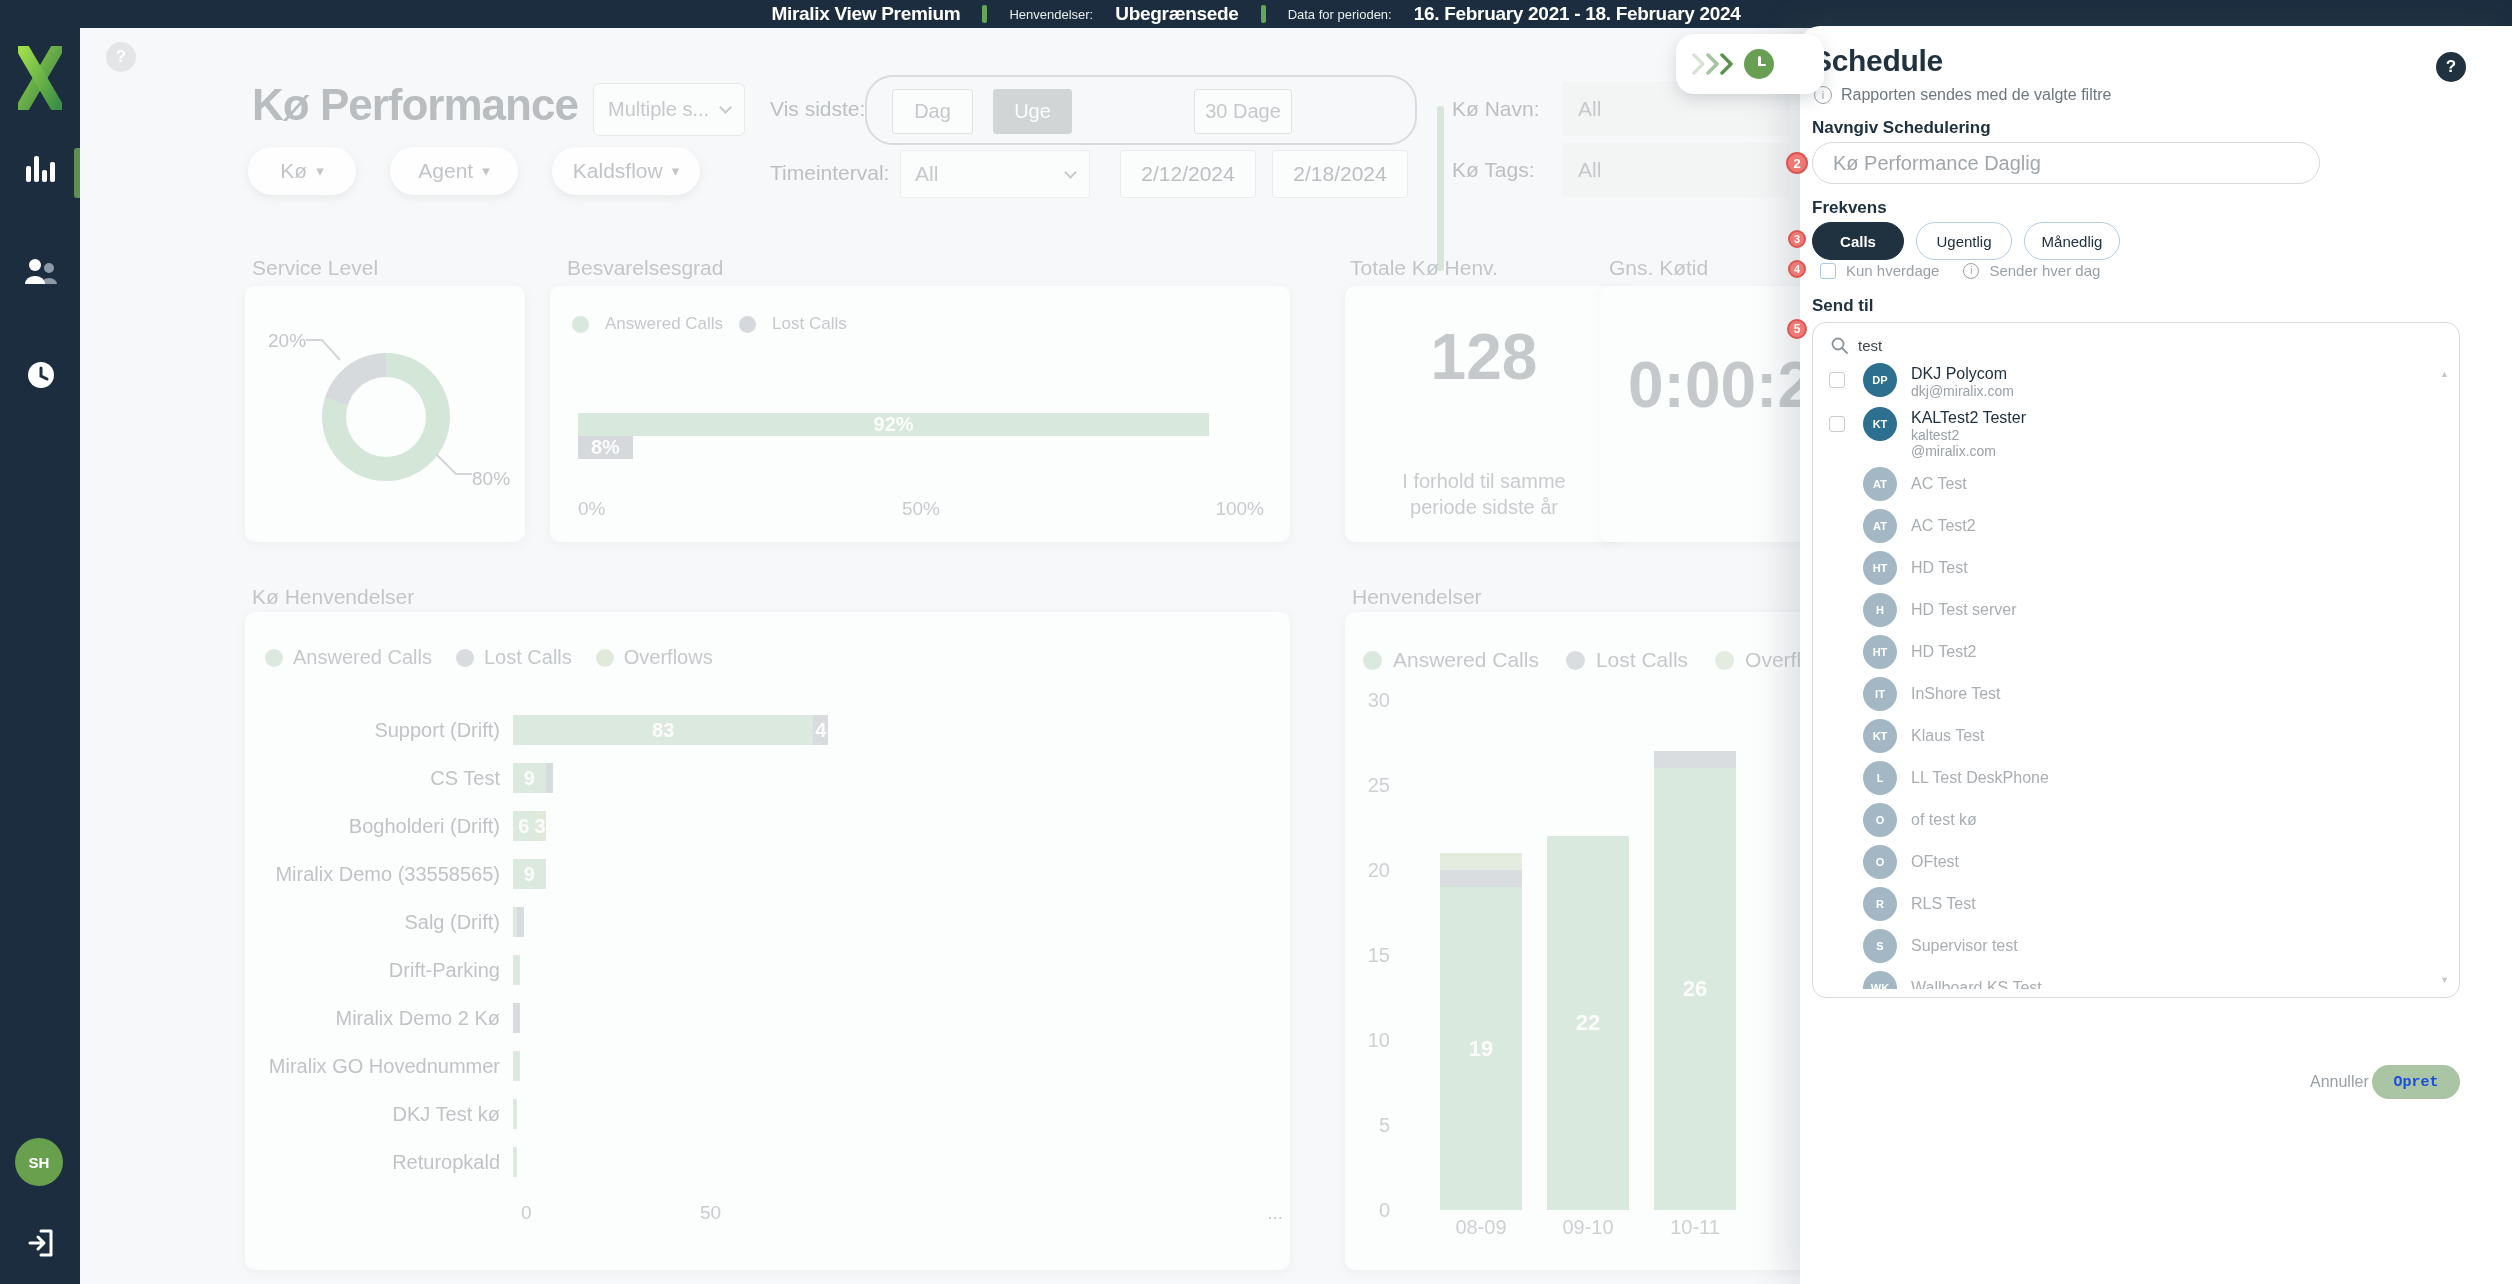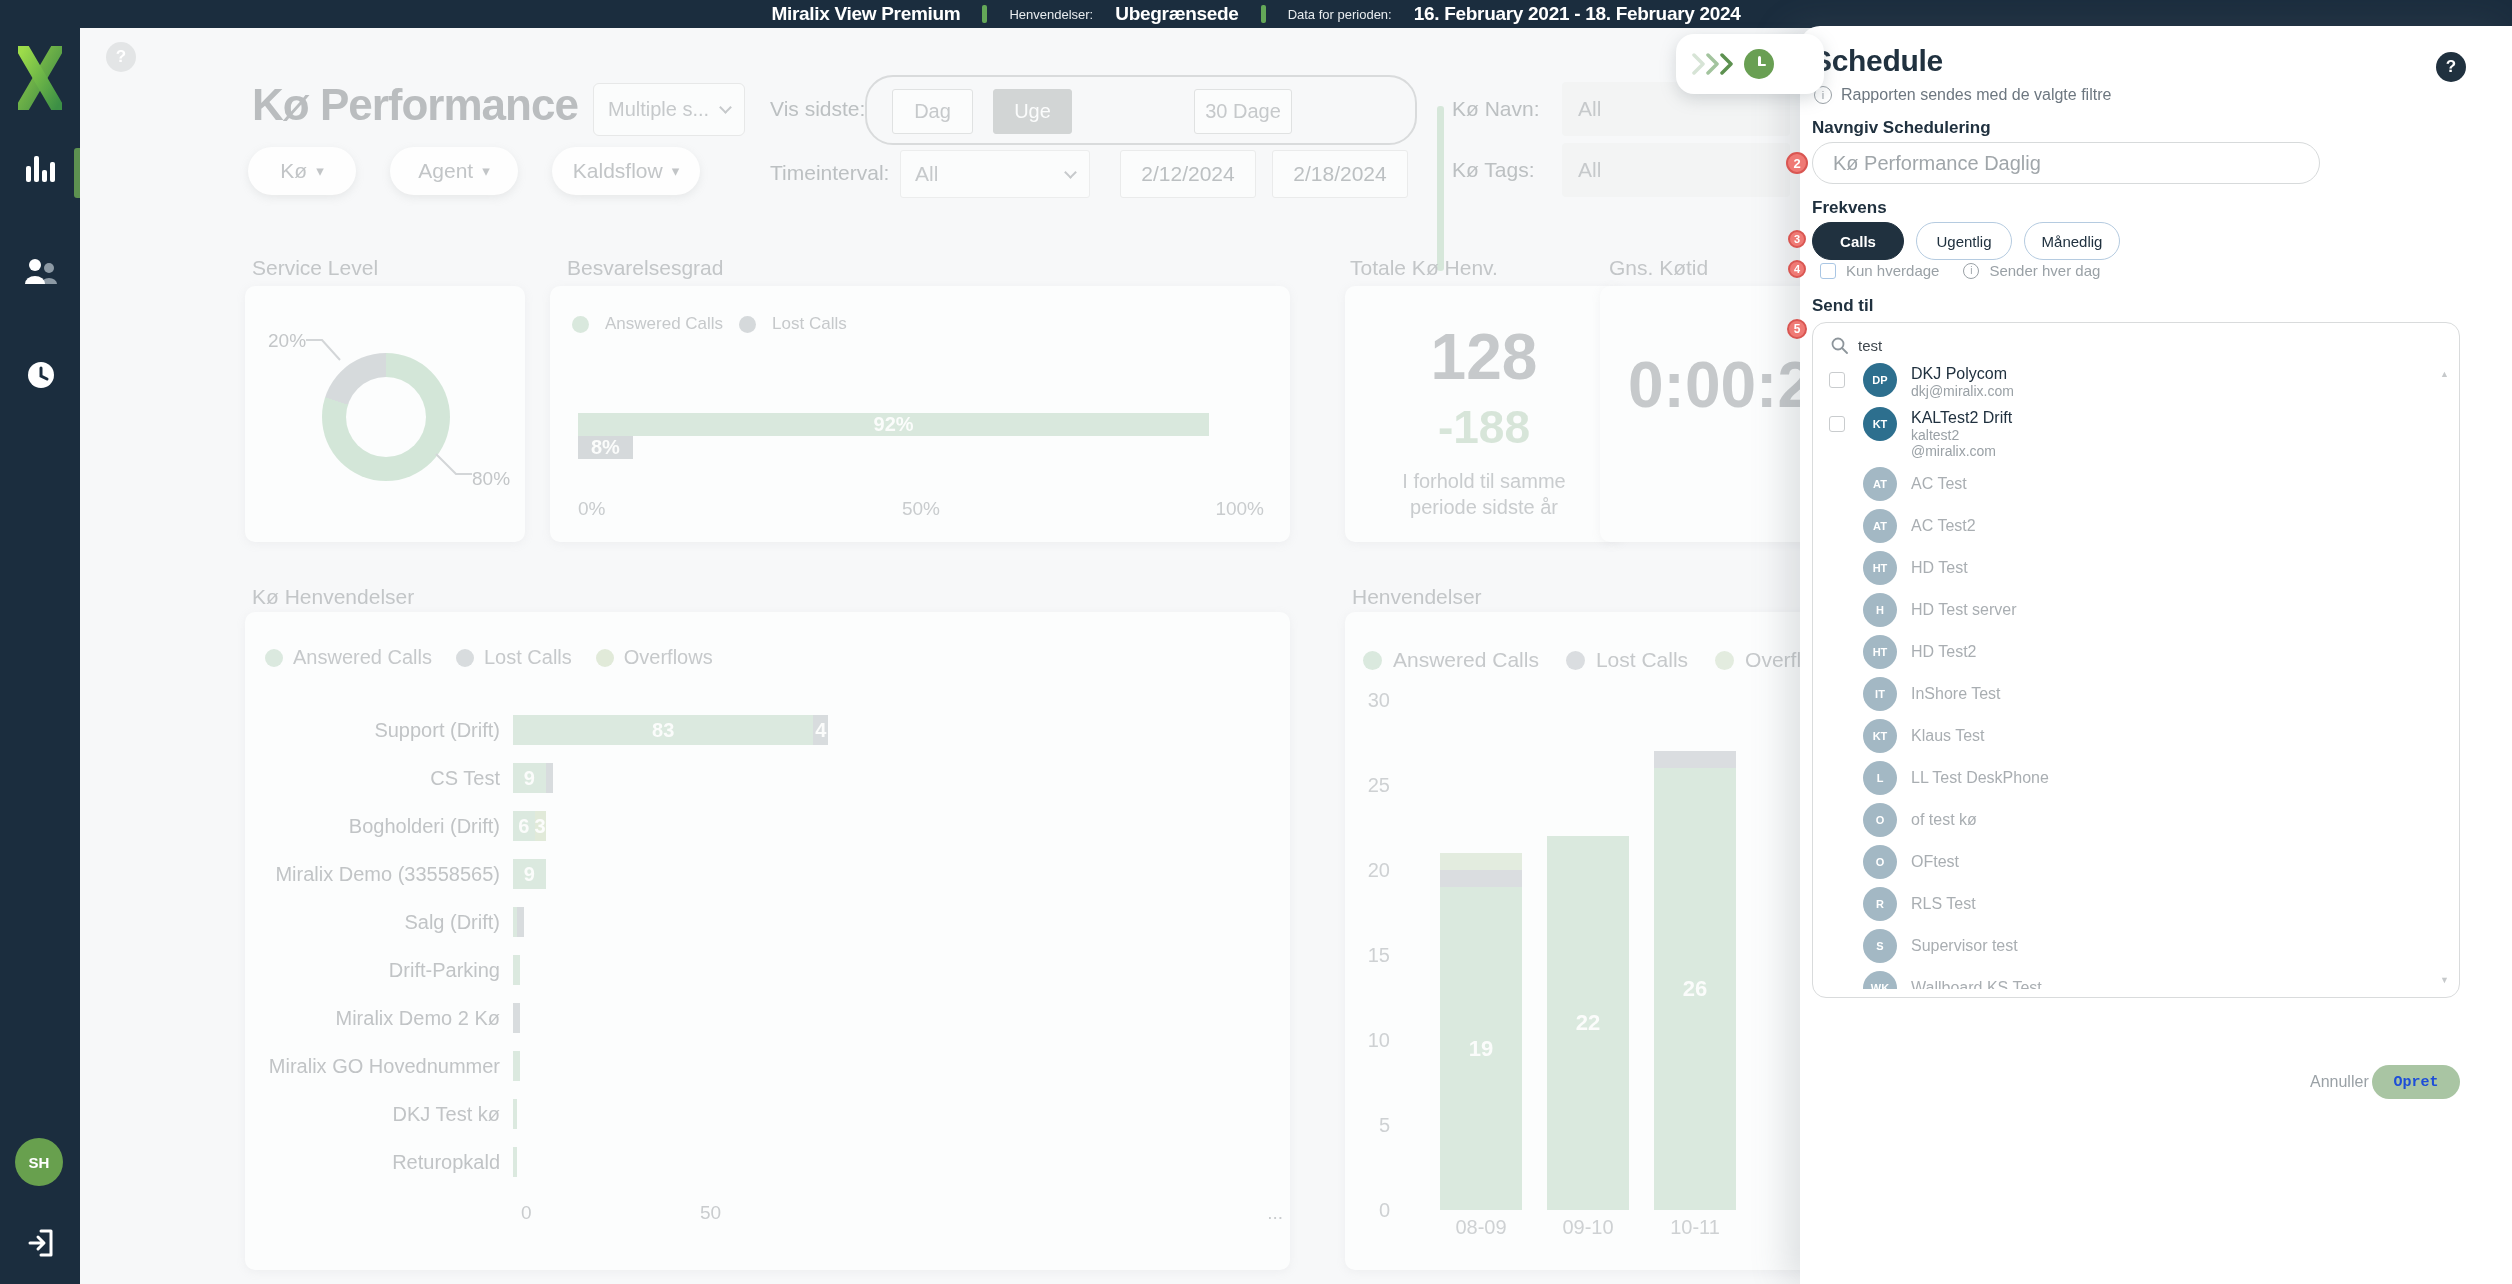--- a/index.html
+++ b/index.html
@@ -285,21 +285,20 @@
           <span>8%</span>
         </div>
       </div>
     <div class="bes-axis">
       <span class="t0">0%</span>
       <span class="t50">50%</span>
       <span class="t100">100%</span>
     </div>
 
     <div style="position:absolute; left:1350px; top:320px; width:268px; text-align:center; font-size:64px; font-weight:600; color:#c6c9cb;">128</div>
-    <div style="position:absolute; left:1350px; top:400px; width:268px; text-align:center; font-size:46px; font-weight:600; color:#d7e5d9;">-188</div>
     <div style="position:absolute; left:1350px; top:468px; width:268px; text-align:center; font-size:20px; color:#c9ccce; line-height:26px;">
       <div>I forhold til samme</div>
       <div>periode sidste år</div>
     </div>
     <div style="position:absolute; left:1628px; top:348px; font-size:64px; font-weight:600; color:#c6c9cb; white-space:nowrap;">0:00:2</div>
 
     <span class="sec-title" style="left:252px; top:585px;">Kø Henvendelser</span>
     <div class="card" style="left:245px; top:612px; width:1045px; height:658px;"></div>
     <div class="legend" style="left:265px; top:646px; gap:10px;">
       <span class="dot" style="width:18px;height:18px;background:#dbe9df;"></span>
@@ -493,21 +492,21 @@
       <span class="c-avatar">DP</span>
       <span class="c-text">
         <div class="c-name">DKJ Polycom</div>
         <div class="c-mail">dkj@miralix.com</div>
       </span>
     </div>
           <div class="c-item on">
       <span class="c-slot"><input type="checkbox" class="c-check" style=""></span>
       <span class="c-avatar">KT</span>
       <span class="c-text">
-        <div class="c-name">KALTest2 Drift</div>
+        <div class="c-name">KALTest2 Tester</div>
         <div class="c-mail">kaltest2<div>@miralix.com</div></div>
       </span>
     </div>
           <div class="c-item off">
       <span class="c-slot"></span>
       <span class="c-avatar">AT</span>
       <span class="c-text">
         <div class="c-name">AC Test</div>
 
       </span>

